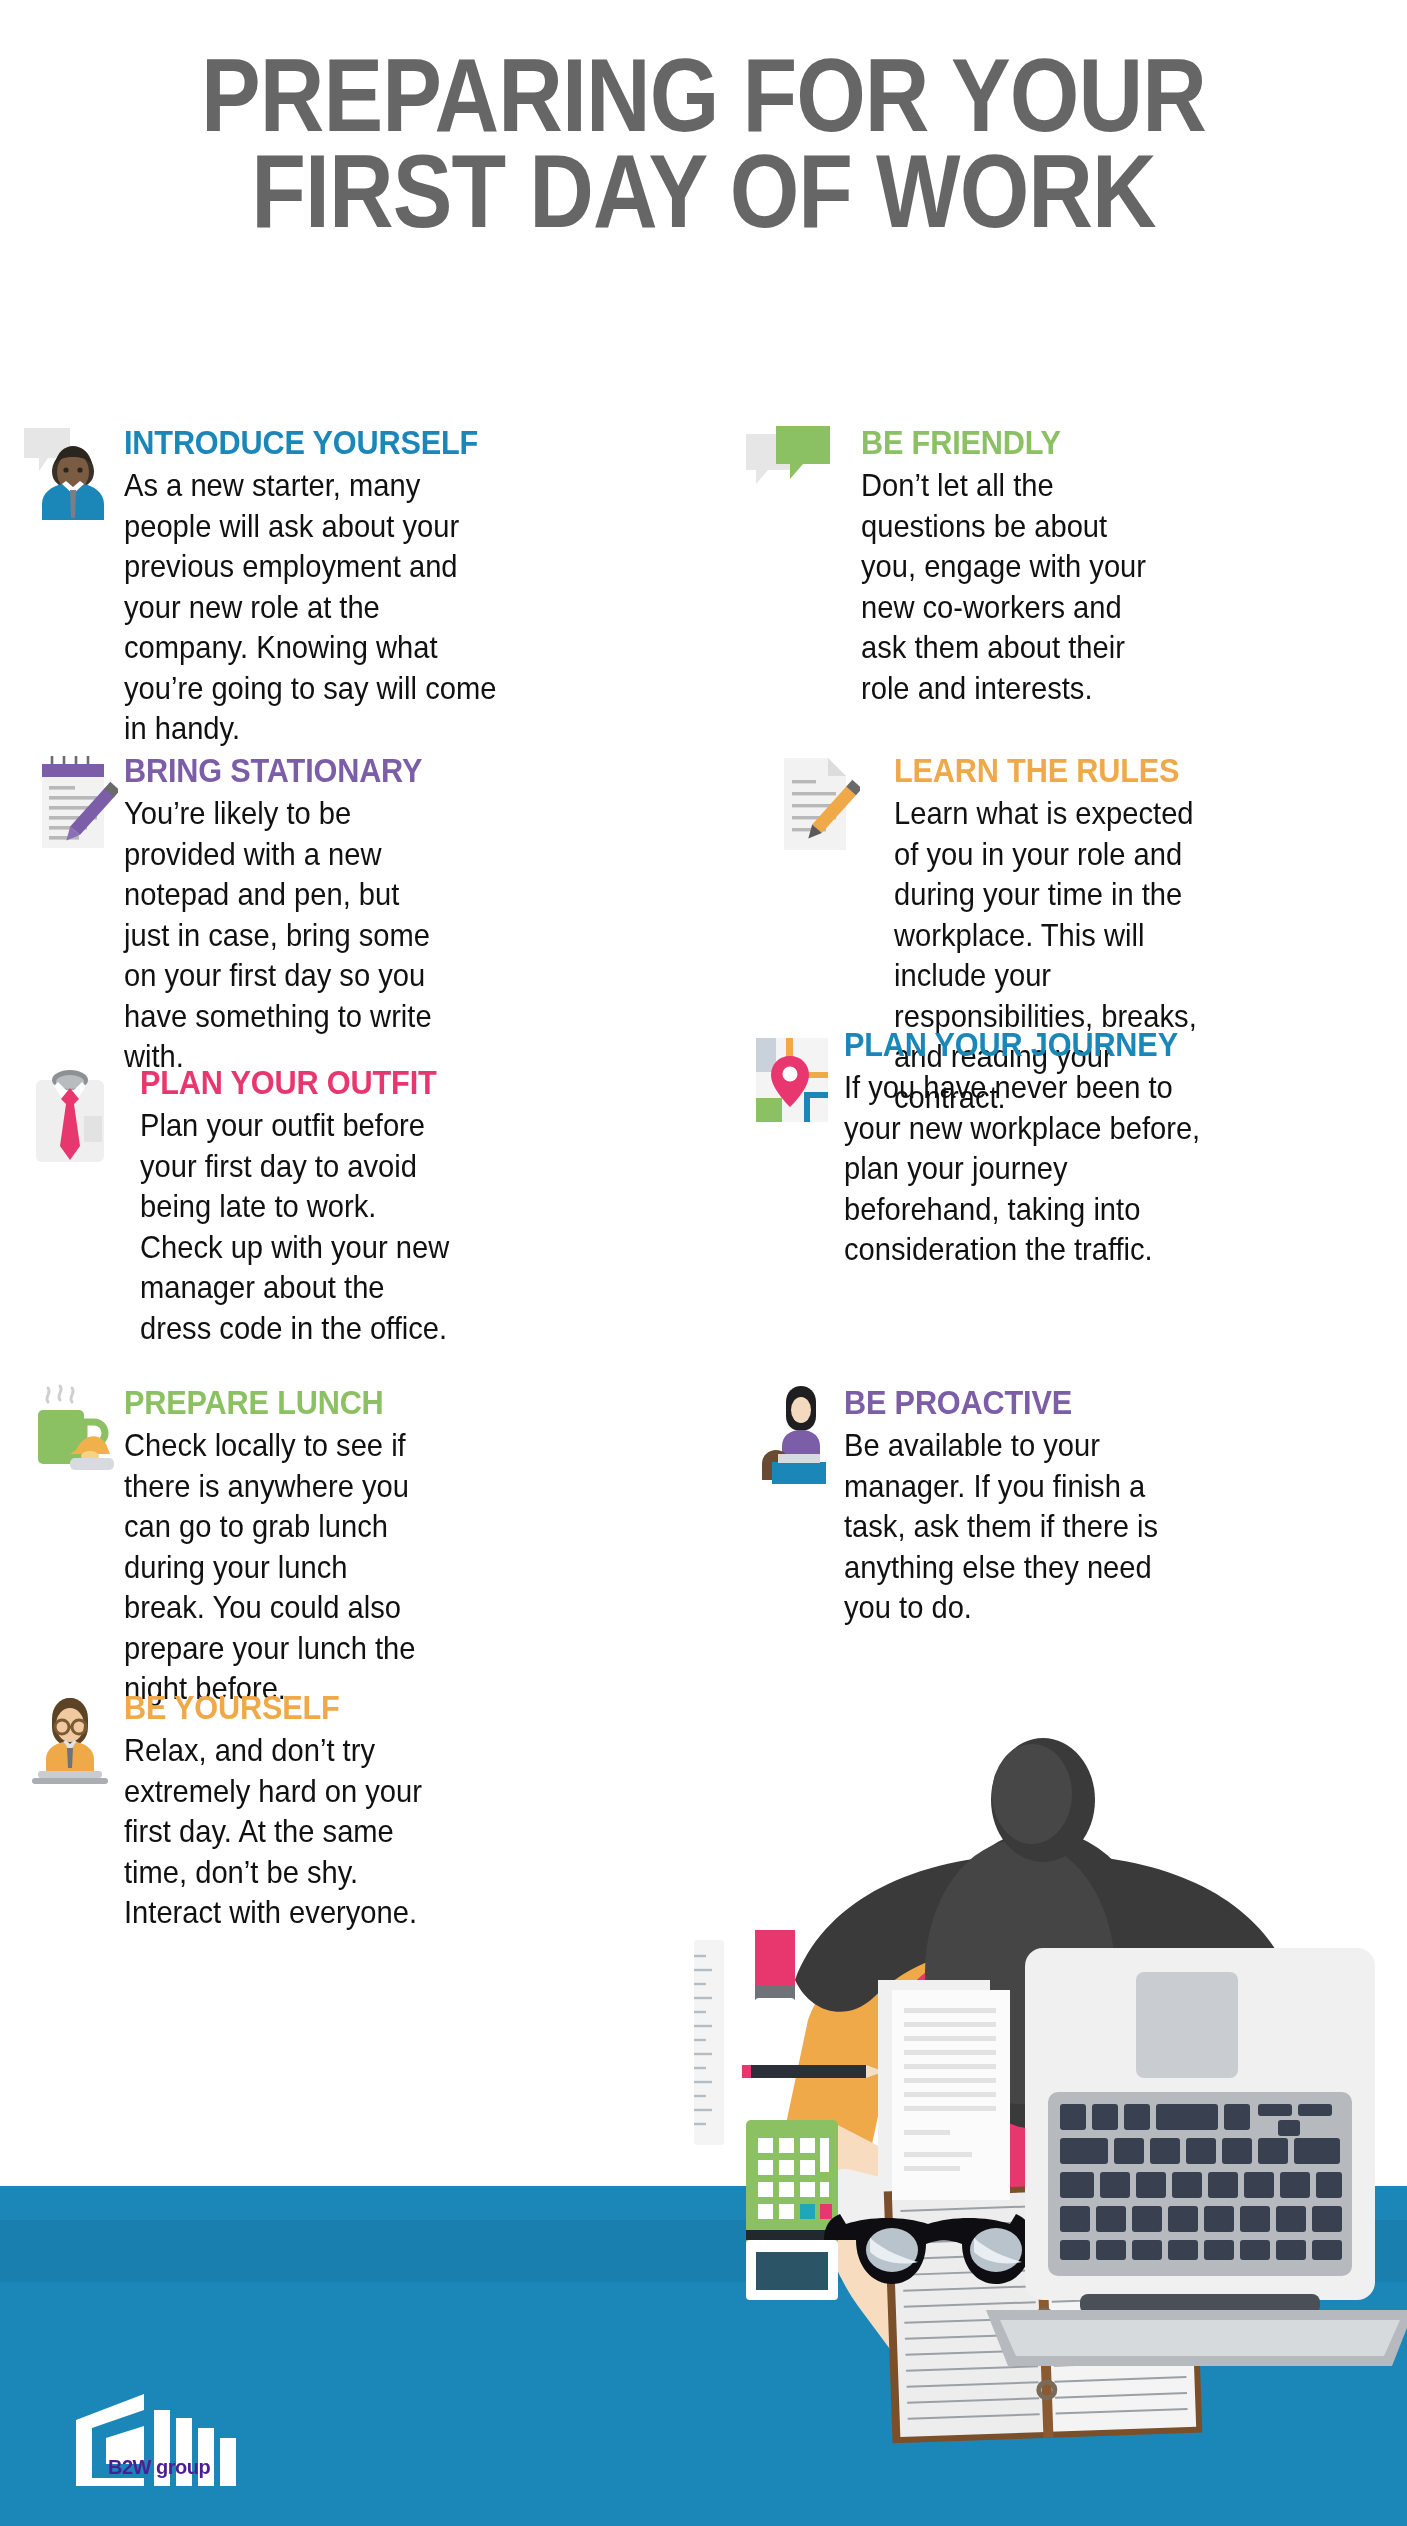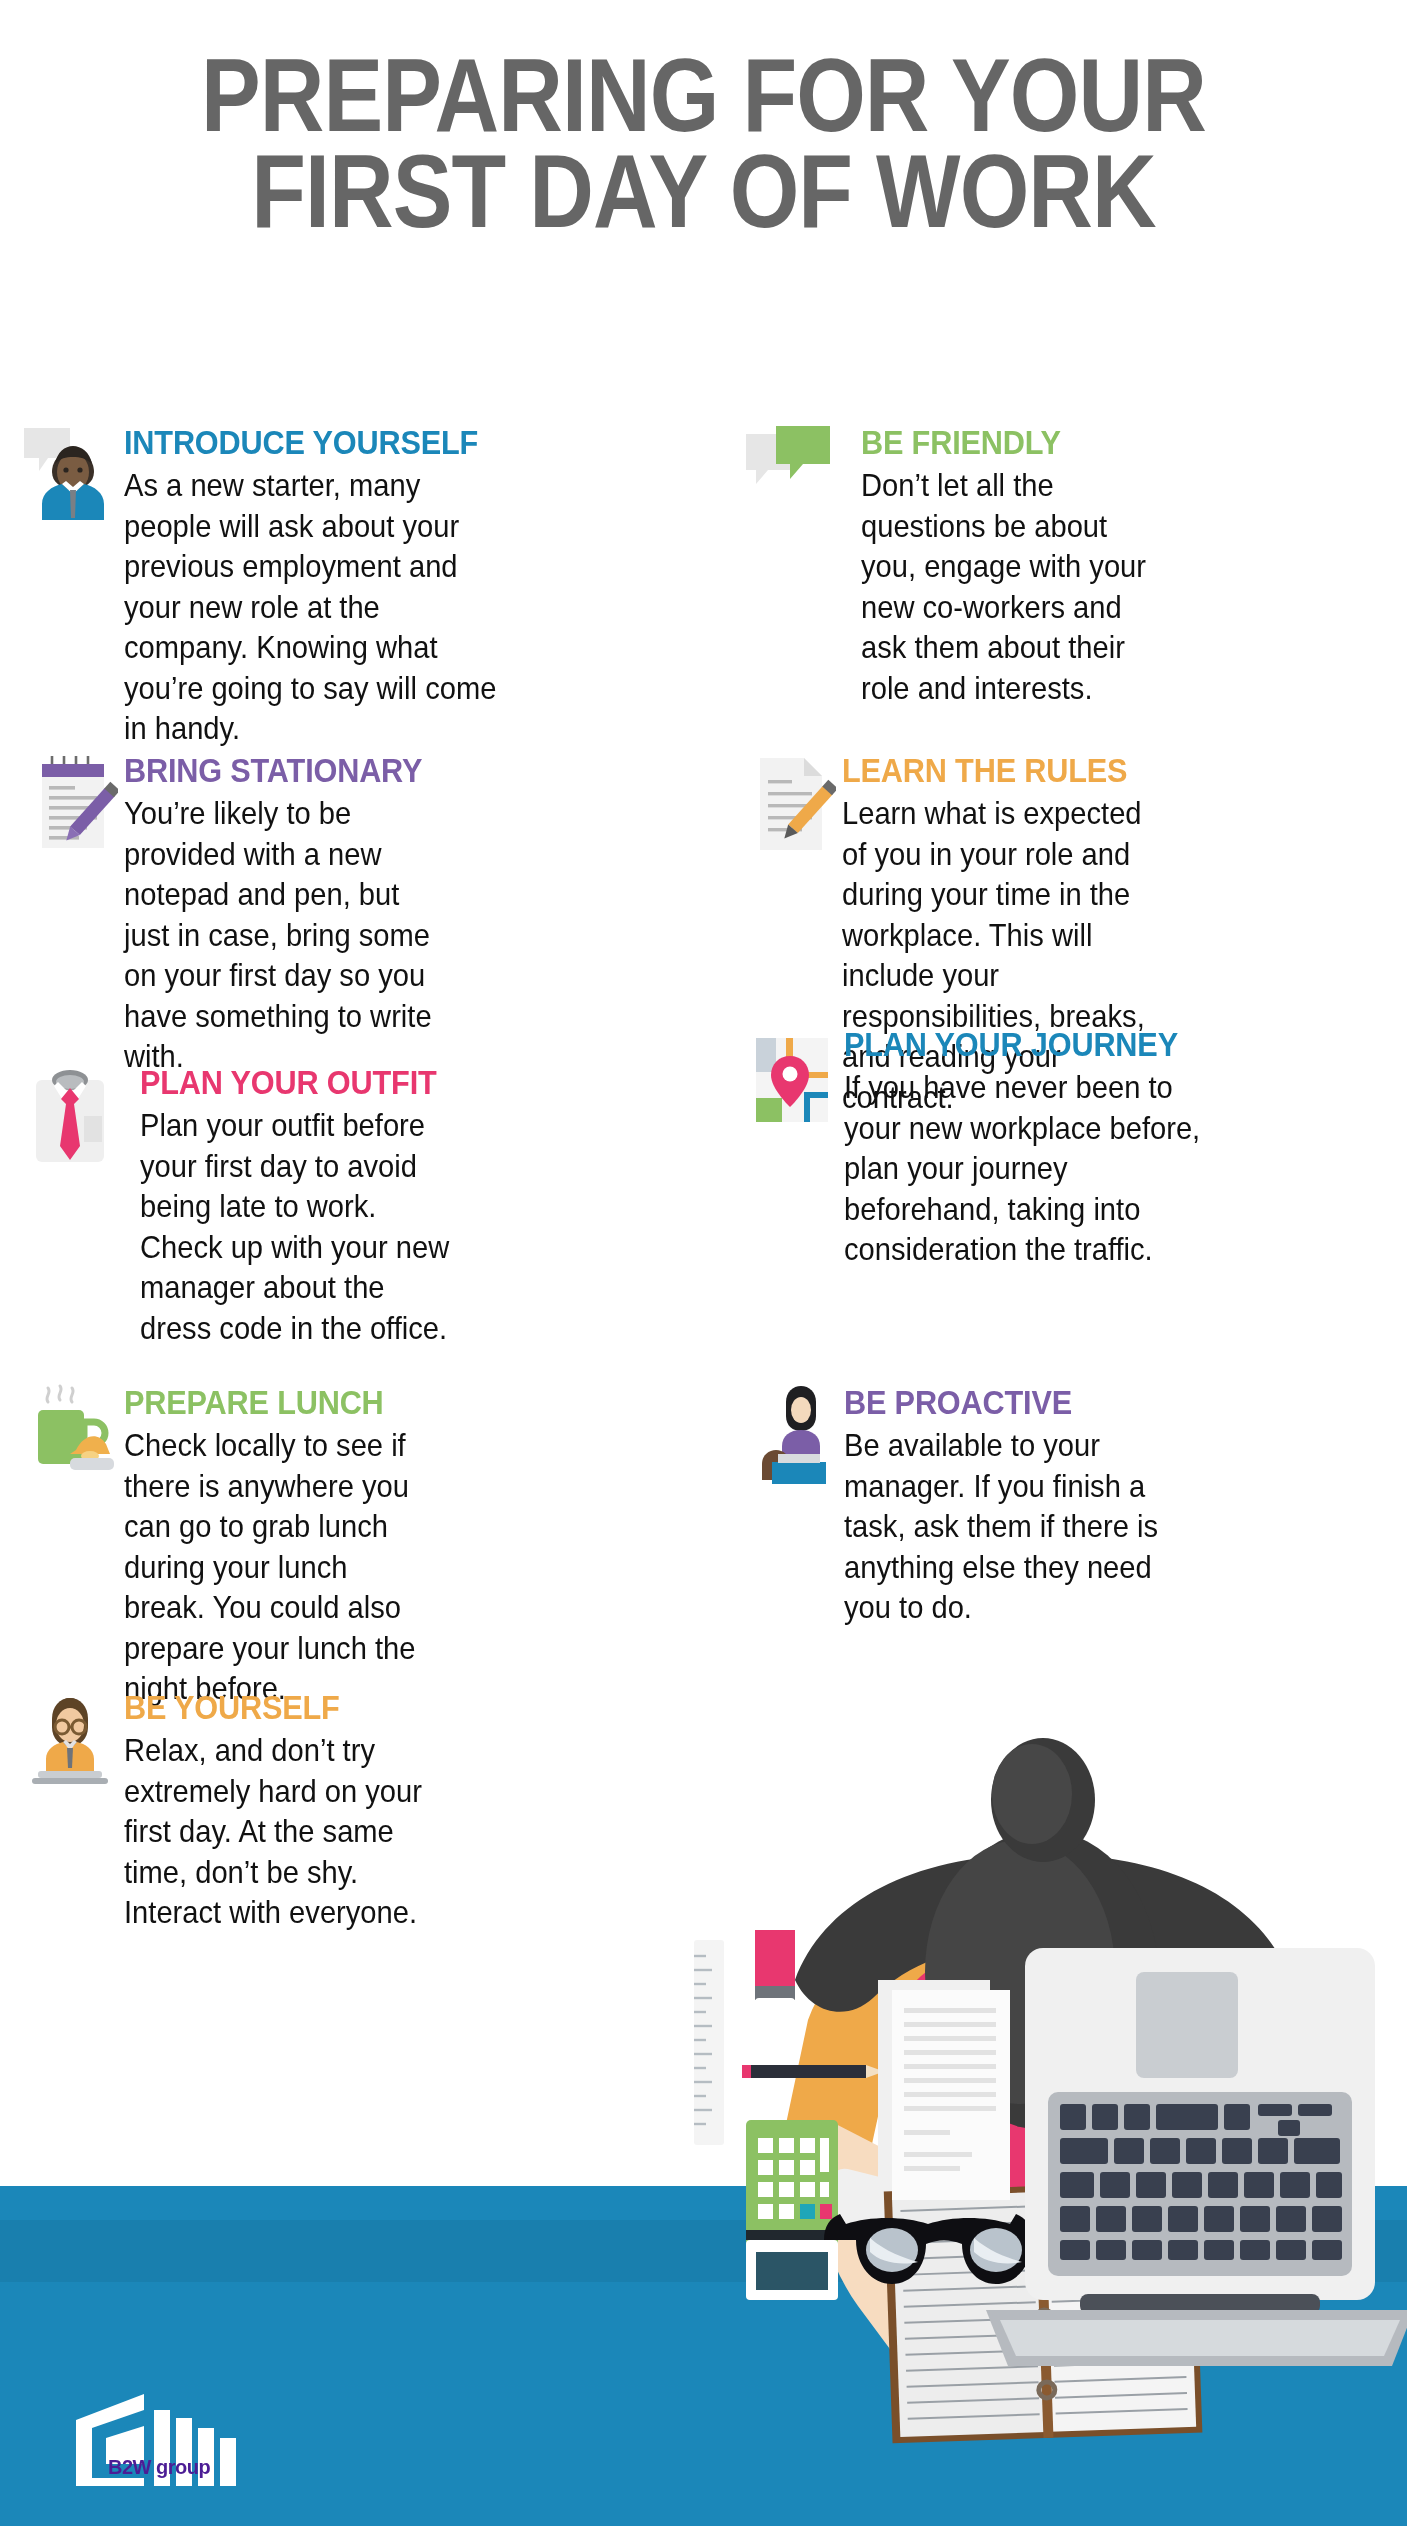--- a/index.html
+++ b/index.html
@@ -196,21 +196,21 @@
             <path d="M56 86 h13 l-6.5 13 z" fill="#8a6fb5"></path>
           </g>
         </svg>
       </div>
       <div class="tip-body">
         <div class="tip-head" style="color:#7b5ea7">BRING STATIONARY</div>
         <div class="tip-text">You’re likely to be provided with a new notepad and pen, but just in case, bring some on your first day so you have something to write with.</div>
       </div>
     </div>
 
-    <div class="tip" style="left:740px; top:328px; width:430px;">
+    <div class="tip" style="left:764px; top:328px; width:430px;gap:28px;">
       <div class="tip-icon">
         <svg width="96" height="104" viewBox="0 0 96 104">
           <path d="M20 10 h44 l18 18 v74 h-62 z" fill="#f2f2f2"></path>
           <path d="M64 10 l18 18 h-18 z" fill="#dcdcdc"></path>
           <g fill="#b8b8b8">
             <rect x="28" y="32" width="24" height="3.4"></rect>
             <rect x="28" y="44" width="44" height="3.4"></rect>
             <rect x="28" y="56" width="44" height="3.4"></rect>
             <rect x="28" y="68" width="44" height="3.4"></rect>
             <rect x="28" y="80" width="34" height="3.4"></rect>

